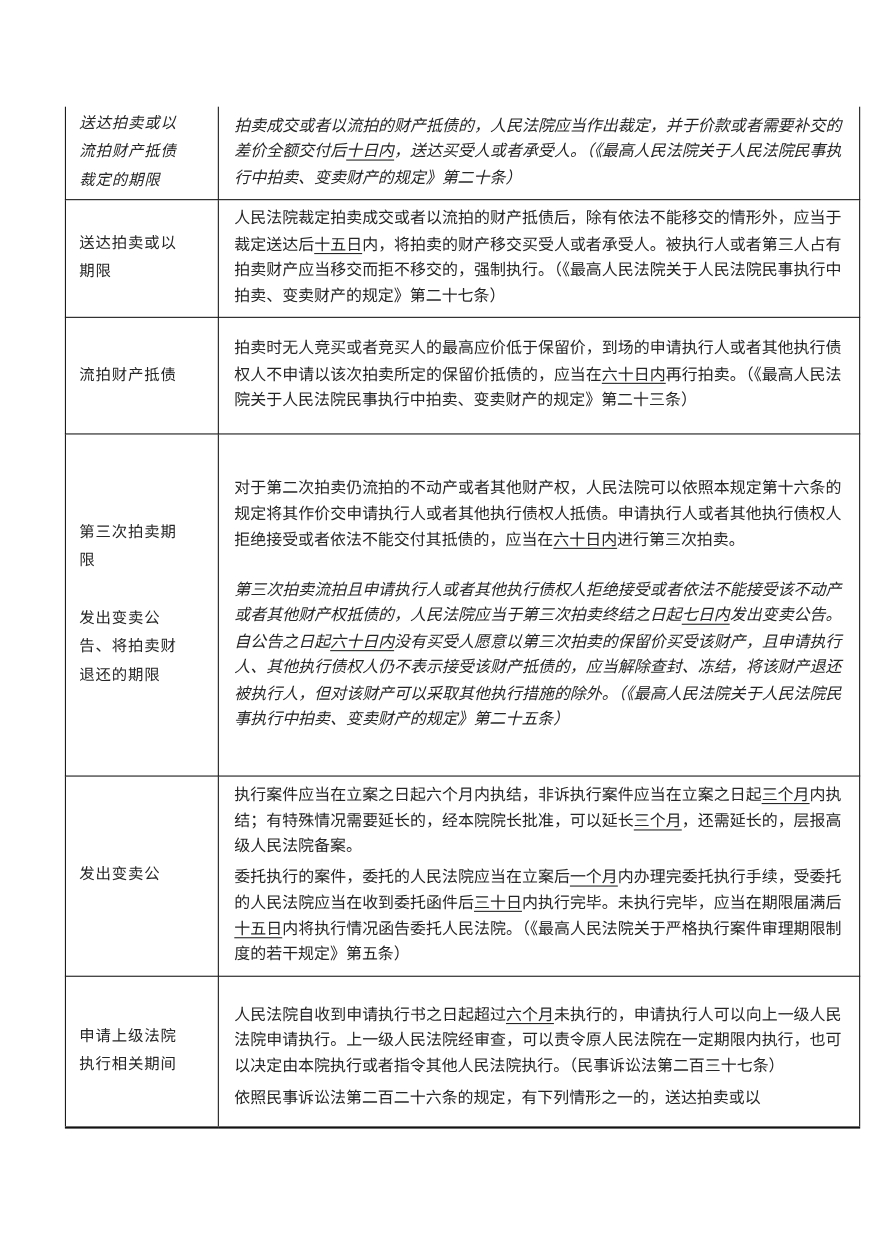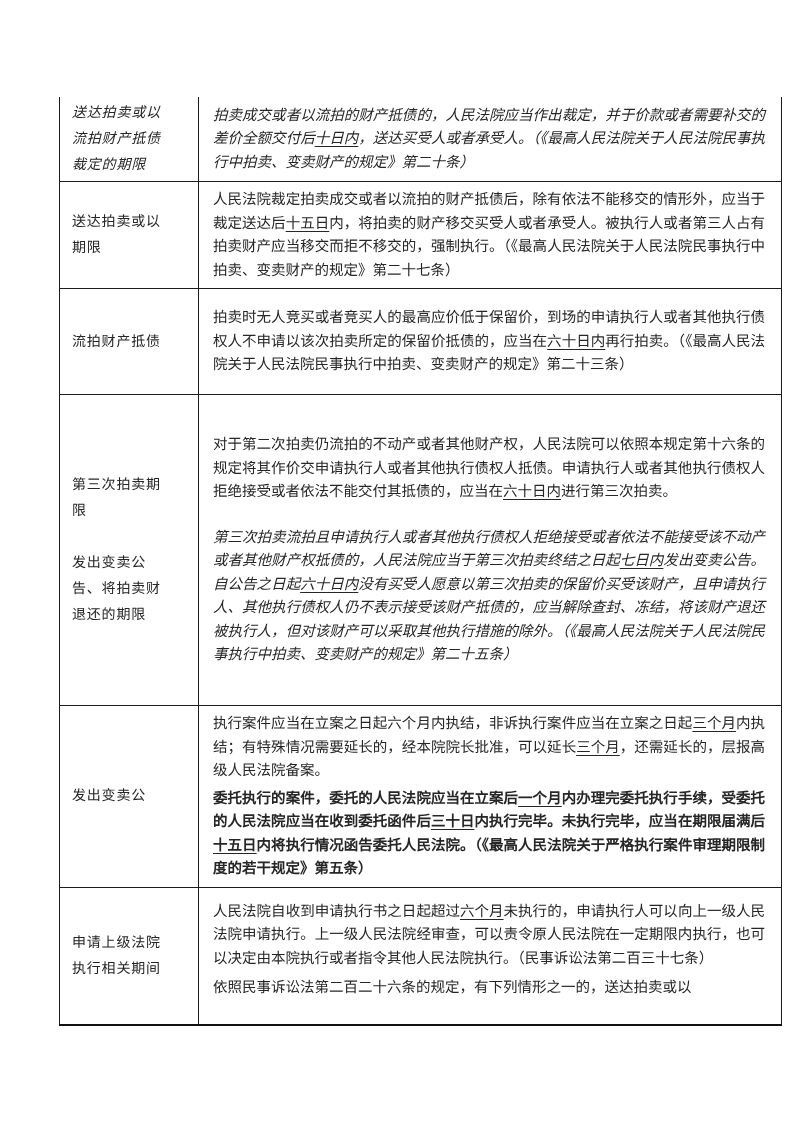--- a/index.html
+++ b/index.html
@@ -43,21 +43,21 @@
     font-size: 14px;
     line-height: 26px;
     letter-spacing: 0.8px;
   }
   td.text-cell {
     width: 560px;
     padding: 2px 12px 2px 10px;
   }
   td.text-cell.valign-top {
     vertical-align: top;
-    padding-top: 8px;
+    padding-top: 20px;
   }
   .text-cell p {
     margin: 4px;
     font-size: 14.5px;
     line-height: 23.5px;
     text-align: justify;
   }
   .u {
     text-decoration: underline;
     text-decoration-thickness: 1px;
@@ -110,21 +110,21 @@
             <p>对于第二次拍卖仍流拍的不动产或者其他财产权，人民法院可以依照本规定第十六条的规定将其作价交申请执行人或者其他执行债权人抵债。申请执行人或者其他执行债权人拒绝接受或者依法不能交付其抵债的，应当在<span class="u">六十日内</span>进行第三次拍卖。</p>
             <p style="margin-top: 22px; font-style: italic;">第三次拍卖流拍且申请执行人或者其他执行债权人拒绝接受或者依法不能接受该不动产或者其他财产权抵债的，人民法院应当于第三次拍卖终结之日起<span class="u">七日内</span>发出变卖公告。自公告之日起<span class="u">六十日内</span>没有买受人愿意以第三次拍卖的保留价买受该财产，且申请执行人、其他执行债权人仍不表示接受该财产抵债的，应当解除查封、冻结，将该财产退还被执行人，但对该财产可以采取其他执行措施的除外。（《最高人民法院关于人民法院民事执行中拍卖、变卖财产的规定》第二十五条）</p>
           </td>
         </tr>
         <tr style="height: 168px;">
           <td class="label-cell">
             <div class="label">发出变卖公</div>
           </td>
           <td class="text-cell">
             <p>执行案件应当在立案之日起六个月内执结，非诉执行案件应当在立案之日起<span class="u">三个月</span>内执结；有特殊情况需要延长的，经本院院长批准，可以延长<span class="u">三个月</span>，还需延长的，层报高级人民法院备案。</p>
-            <p style="margin-top: 2px; font-weight: bold;">委托执行的案件，委托的人民法院应当在立案后<span class="u">一个月</span>内办理完委托执行手续，受委托的人民法院应当在收到委托函件后<span class="u">三十日</span>内执行完毕。未执行完毕，应当在期限届满后<span class="u">十五日</span>内将执行情况函告委托人民法院。（《最高人民法院关于严格执行案件审理期限制度的若干规定》第五条）</p>
+            <p style="margin-top: 2px;">委托执行的案件，委托的人民法院应当在立案后<span class="u">一个月</span>内办理完委托执行手续，受委托的人民法院应当在收到委托函件后<span class="u">三十日</span>内执行完毕。未执行完毕，应当在期限届满后<span class="u">十五日</span>内将执行情况函告委托人民法院。（《最高人民法院关于严格执行案件审理期限制度的若干规定》第五条）</p>
           </td>
         </tr>
         <tr style="height: 138px;">
           <td class="label-cell">
             <div class="label">申请上级法院
 执行相关期间</div>
           </td>
           <td class="text-cell valign-top">
             <p>人民法院自收到申请执行书之日起超过<span class="u">六个月</span>未执行的，申请执行人可以向上一级人民法院申请执行。上一级人民法院经审查，可以责令原人民法院在一定期限内执行，也可以决定由本院执行或者指令其他人民法院执行。（民事诉讼法第二百三十七条）</p>
             <p style="margin-top: 6px;">依照民事诉讼法第二百二十六条的规定，有下列情形之一的，送达拍卖或以</p>

